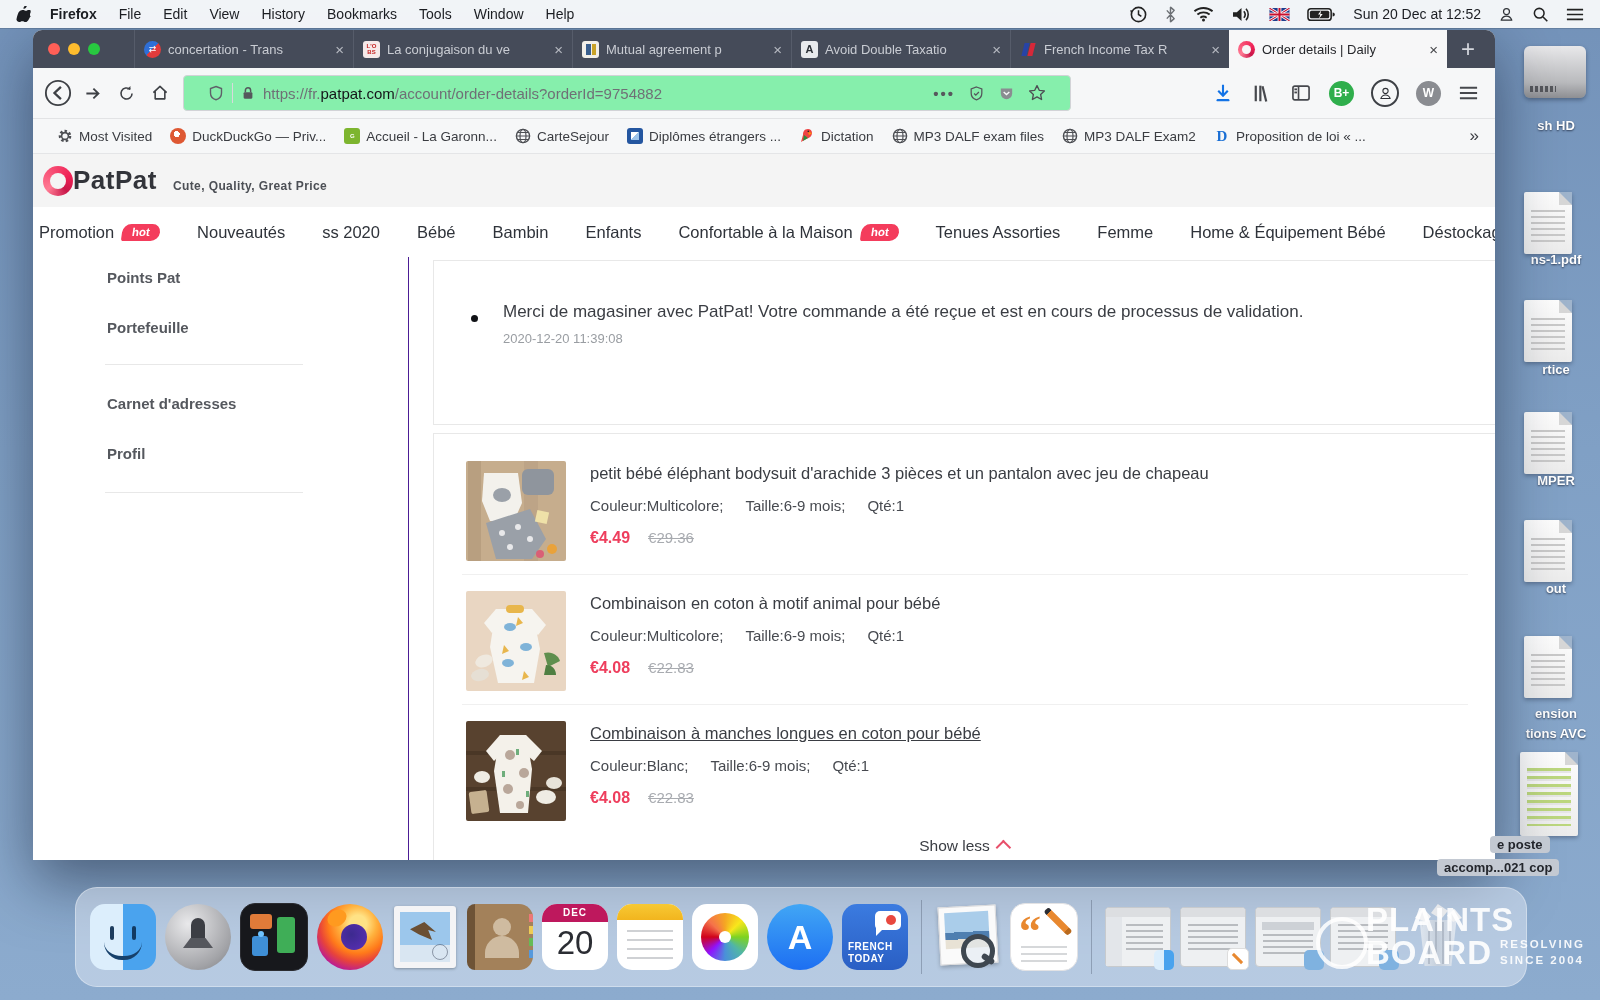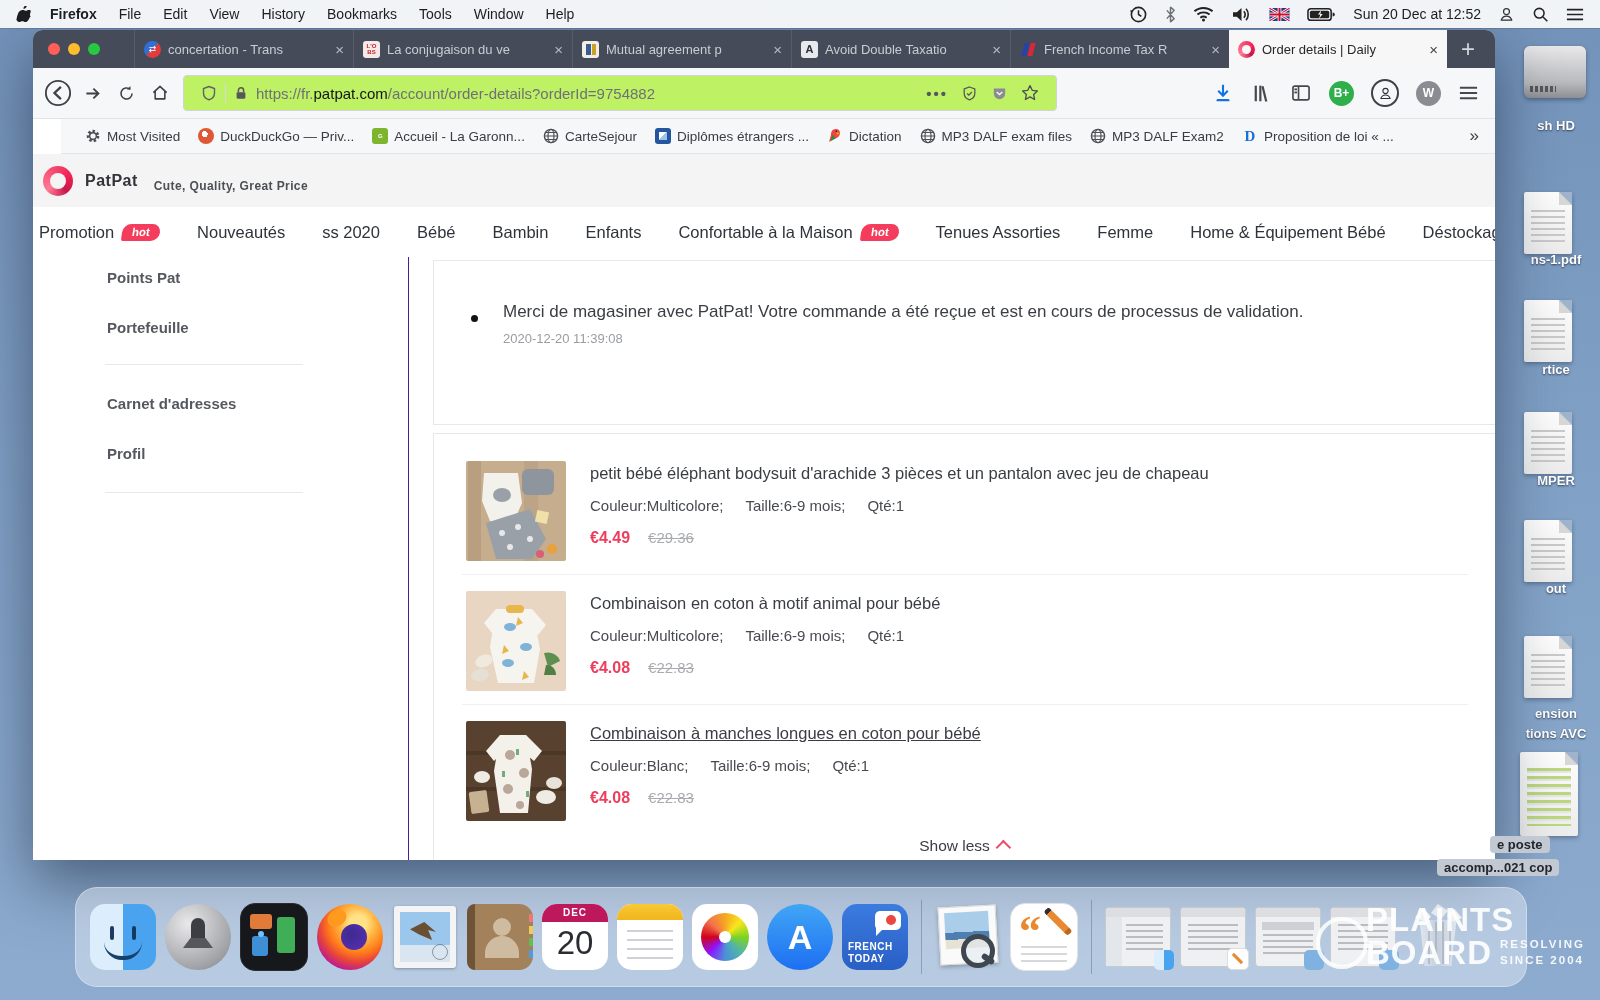--- a/index.html
+++ b/index.html
@@ -29,40 +29,40 @@
   .tab .ttl::after{content:"";position:absolute;right:0;top:0;bottom:0;width:26px;
     background:linear-gradient(90deg,rgba(69,75,89,0),#454b59);}
   .tab.active{background:#f7f7f8;color:#27282c;border-left:none;}
   .tab.active .ttl::after{background:linear-gradient(90deg,rgba(247,247,248,0),#f7f7f8);}
   .tclose{font-size:15px;opacity:.85;}
   .ticon{width:17px;height:17px;border-radius:3px;flex:0 0 auto;display:flex;align-items:center;justify-content:center;overflow:hidden;}
   #newtab{color:#d4d7dd;font-size:24px;font-weight:300;display:flex;align-items:center;padding:0 14px;}
   
   #navbar{height:50px;background:#f6f7f8;border-bottom:1px solid #e2e3e5;display:flex;align-items:center;padding:0 8px;}
   .tbtn{width:34px;height:34px;display:flex;align-items:center;justify-content:center;color:#3e4146;}
-  #urlbar{width:838px;height:34px;margin-left:6px;background:#bef264;border:1px solid #d2d3d7;border-radius:4px;
-    display:flex;align-items:center;padding:0 17px;font-size:15px;color:#6f7076;}
+  #urlbar{width:838px;height:34px;margin-left:6px;background:#86efac;border:1px solid #d2d3d7;border-radius:4px;
+    display:flex;align-items:center;padding:0 24px;font-size:15px;color:#6f7076;}
   .udivider{width:1px;height:20px;background:#d8d9dc;margin:0 8px;}
   .urltext{flex:1;white-space:nowrap;overflow:hidden;}
   .urltext .host{color:#141519;}
   .uicons{display:flex;align-items:center;gap:13px;color:#57585d;}
   #navright{margin-left:auto;display:flex;align-items:center;gap:17px;padding-right:8px;}
   .cbadge{width:25px;height:25px;border-radius:50%;color:#fff;font-size:12px;font-weight:bold;
     display:flex;align-items:center;justify-content:center;}
   
   #bookbar{height:34px;background:#f6f7f8;border-bottom:1px solid #e4e5e7;display:flex;align-items:center;
-    padding:0 10px 0 15px;font-size:13.5px;color:#3a3c41;margin-left:28px;}
+    padding:0 10px 0 15px;font-size:13.5px;color:#3a3c41;}
   .bm{display:flex;align-items:center;gap:6px;padding:0 9px;white-space:nowrap;}
   .bmicon{width:16px;height:16px;border-radius:3px;flex:0 0 auto;display:flex;align-items:center;justify-content:center;overflow:hidden;}
   #bmmore{margin-left:auto;font-size:17px;color:#3a3c41;padding-right:6px;}
   
   #siteheader{height:53px;background:#f4f4f4;display:flex;align-items:center;padding:0 10px;}
   #logo-ring{width:30px;height:30px;border-radius:50%;background:conic-gradient(from 230deg,#ff7a93,#ef2155 55%,#c9184a 75%,#ff7a93);position:relative;}
   #logo-ring::after{content:"";position:absolute;inset:7px;background:#f4f4f4;border-radius:50%;}
-  #brand{font-size:16px;font-weight:bold;color:#32343a;margin-left:12px;letter-spacing:.5px;}
+  #brand{font-size:26px;font-weight:bold;color:#32343a;margin-left:0;letter-spacing:.5px;}
   #tagline{font-size:12px;font-weight:bold;color:#4c4f55;margin-left:16px;margin-top:10px;letter-spacing:.4px;}
   #hdract{margin-left:auto;display:flex;align-items:center;gap:12px;font-size:14px;color:#2e3136;letter-spacing:.8px;padding-right:4px;}
   .hact{display:flex;align-items:center;gap:9px;margin-left:16px;}
   
   #sitenav{height:50px;background:#fff;display:flex;align-items:center;padding-left:6px;font-size:16.5px;color:#2f333a;}
   .snav{display:flex;align-items:center;margin-right:37px;white-space:nowrap;}
   .hot{background:#f43c5c;color:#fff;font-size:11.5px;font-weight:bold;padding:2px 10px 3px;border-radius:10px 10px 10px 3px;
     margin-left:8px;transform:skewX(-8deg);}
   
   #content{position:relative;height:605px;background:#fff;}

